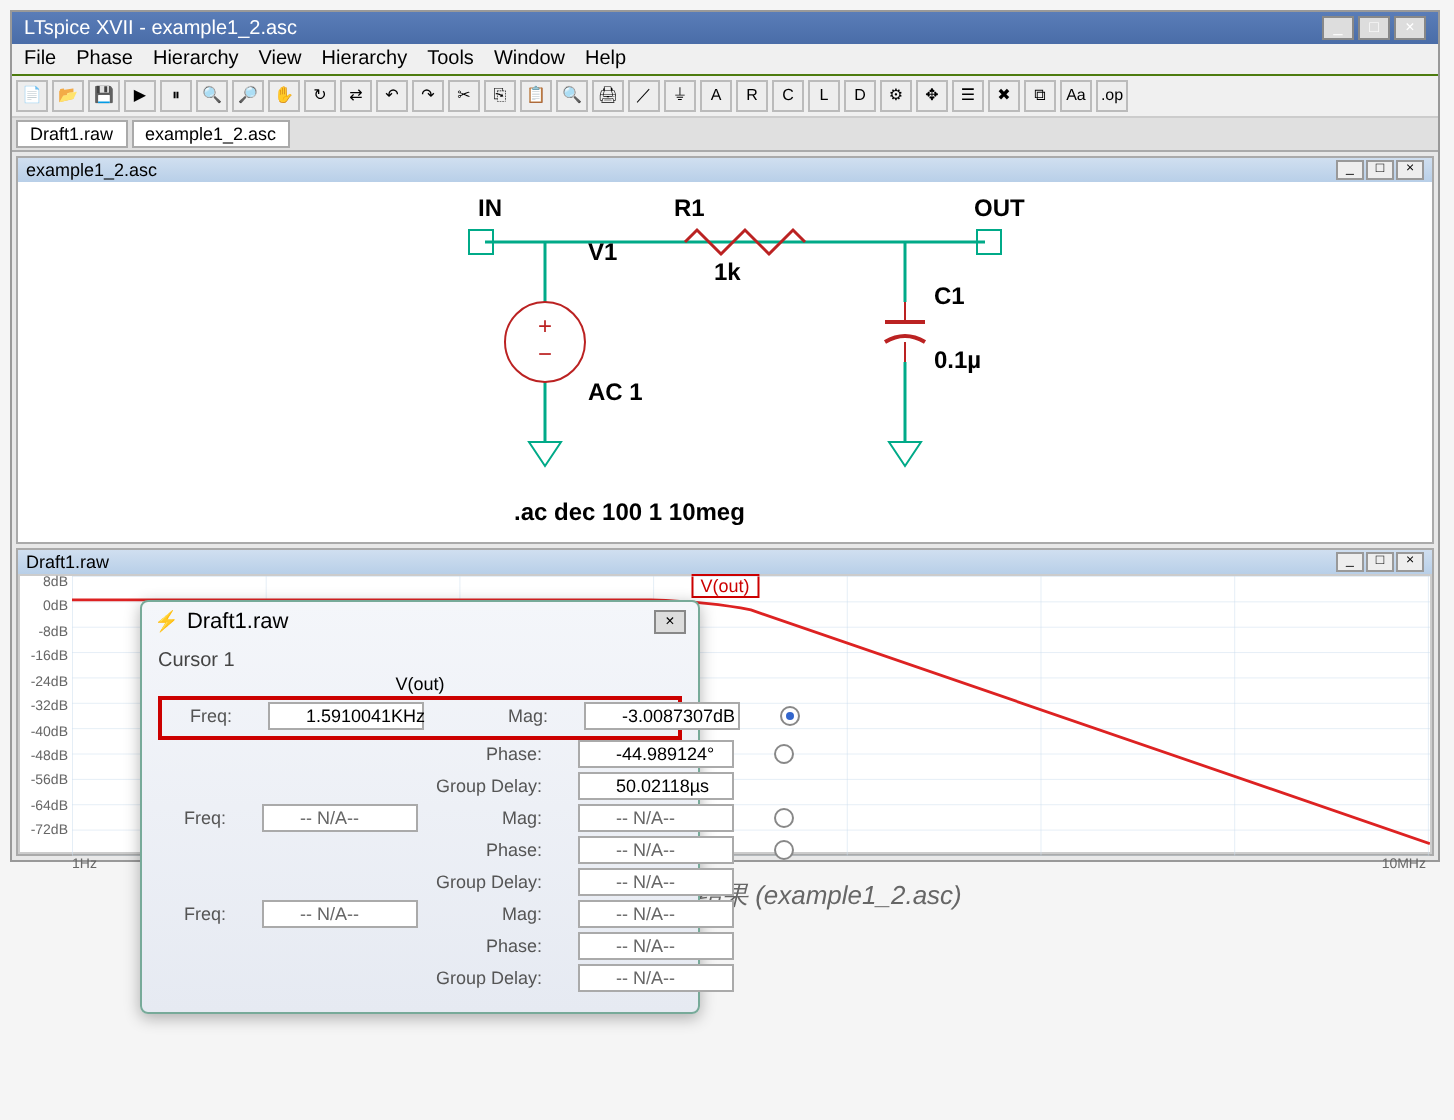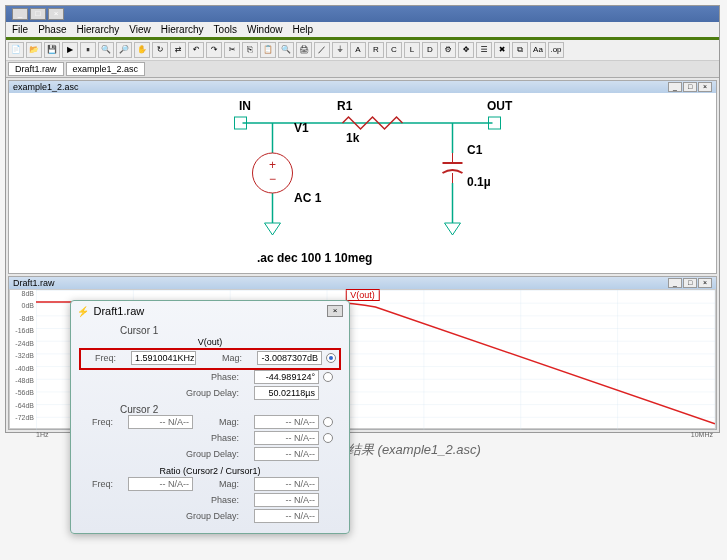--- a/index.html
+++ b/index.html
@@ -4,21 +4,21 @@
 <style>
   * { box-sizing: border-box; margin: 0; padding: 0; font-family: Arial, sans-serif; }
   body { background: #f5f5f5; width: 727px; height: 560px; overflow: hidden; }
   
   .app-window { background: #e8e8e8; border: 1px solid #999; width: 715px; margin: 5px; }
   .title-bar { background: linear-gradient(#5a7db8, #4a6da8); color: white; font-size: 10px; padding: 2px 6px; display: flex; align-items: center; }
   .title-bar span { flex: 1; }
   .win-btns { display: flex; gap: 2px; }
   .win-btn { width: 16px; height: 12px; background: #ddd; border: 1px solid #888; font-size: 8px; text-align: center; line-height: 10px; }
   
-  .menu-bar { background: #f0f0f0; display: flex; gap: 10px; padding: 2px 6px; font-size: 10px; border-bottom: 3px solid #4d7c0f; }
+  .menu-bar { background: #f0f0f0; display: flex; gap: 10px; padding: 2px 6px; font-size: 10px; border-bottom: 1px solid #4d7c0f; }
   .menu-bar span { cursor: pointer; }
   
   .toolbar { background: #f0f0f0; display: flex; gap: 2px; padding: 2px; border-bottom: 1px solid #ccc; flex-wrap: wrap; }
   .tool-btn { width: 16px; height: 16px; border: 1px solid #bbb; background: #eee; font-size: 8px; text-align: center; line-height: 14px; }
   
   .tab-row { background: #e0e0e0; display: flex; font-size: 9px; padding: 1px 2px; gap: 2px; border-bottom: 1px solid #aaa;}
   .tab { background: #fff; border: 1px solid #aaa; padding: 1px 6px; }
   
   .sub-window { border: 1px solid #aaa; margin: 2px; }
   .sub-title { background: linear-gradient(#d0dff0, #b8cfe8); font-size: 9px; padding: 1px 4px; display: flex; align-items: center; }
@@ -33,38 +33,39 @@
   .plot-grid { position: absolute; inset: 0 0 0 26px; }
   .yaxis { position: absolute; left: 0; top: 0; bottom: 0; width: 26px; font-size: 7px; color: #666;}
   .ytick { position: absolute; right: 2px; }
   .xtick { position: absolute; bottom: -10px; font-size: 7px; color: #666; }
   .plot-label { position: absolute; top: -1px; left: 50%; transform: translateX(-50%); color: #c00; font-size: 9px; background: #fff; border: 1px solid #c00; padding: 0 4px;}
   
   .cursor-dialog { position: absolute; top: 300px; left: 70px; width: 280px; background: linear-gradient(#f4f6fa, #e6eaf2); border: 1px solid #7a9; border-radius: 4px; box-shadow: 0 2px 8px rgba(0,0,0,0.3); font-size: 10px; }
   .cursor-title { display: flex; align-items: center; padding: 4px 6px; gap: 4px; }
   .cursor-title-text { flex: 1; font-size: 11px; }
   .cursor-body { padding: 4px 8px 8px 8px; }
-  .cursor-section-label { font-size: 10px; color: #444; margin-left: 41px; }
+  .cursor-section-label { font-size: 10px; color: #444; }
   .cursor-cell-label { text-align: center; font-size: 9px; padding: 1px; }
-  .cursor-row { display: grid; grid-template-columns: 34px 78px 44px 78px 14px; gap: 2px; align-items: center; margin-bottom: 2px; }
+  .cursor-row { display: grid; grid-template-columns: 34px 78px 44px 78px 14px; gap: 18px; align-items: center; margin-bottom: 2px; }
   .cursor-row3 { grid-template-columns: 34px 78px 44px 78px; }
   .clabel { text-align: right; font-size: 9px; color: #555; }
-  .cfield { background: #fff; border: 1px solid #aaa; padding: 1px 3px; font-size: 9px; text-align: right; height: 14px; color: #666; margin-left: 13px;}
+  .cfield { background: #fff; border: 1px solid #aaa; padding: 1px 18px; font-size: 9px; height: 14px; color: #666;}
   .cfield.active { color: #000; }
   .highlight-box { border: 2px solid #c00; padding: 1px; }
   .radio { width: 10px; height: 10px; border: 1px solid #888; border-radius: 50%; background: #fff; margin: auto; }
   .radio.on::after { content: ''; display: block; width: 4px; height: 4px; background: #36c; border-radius: 50%; margin: 2px auto; }
   
   .caption { text-align: center; font-size: 13px; color: #666; font-style: italic; margin-top: 8px; }
 </style>
 </head>
 <body>
 
 <div class="app-window">
   <div class="title-bar">
+    <span>LTspice XVII - example1_2.asc</span>
     <div class="win-btns">
       <div class="win-btn">_</div>
       <div class="win-btn">□</div>
       <div class="win-btn">×</div>
     </div>
   </div>
   <div class="menu-bar">
     <span>File</span>
     <span>Phase</span>
     <span>Hierarchy</span>
@@ -146,21 +147,21 @@
         <line x1="440" y1="80" x2="440" y2="90" stroke="#b22"></line>
 
         <path d="M252,130 h16 l-8,12 z" fill="none" stroke="#0a8"></path>
         <path d="M432,130 h16 l-8,12 z" fill="none" stroke="#0a8"></path>
       </svg>
       <div class="sch-label" style="left:230px;top:6px">IN</div>
       <div class="sch-label" style="left:478px;top:6px">OUT</div>
       <div class="sch-label" style="left:285px;top:28px">V1</div>
       <div class="sch-label" style="left:285px;top:98px">AC 1</div>
       <div class="sch-label" style="left:328px;top:6px">R1</div>
-      <div class="sch-label" style="left:337px;top:38px">1k</div>
+      <div class="sch-label" style="left:348px;top:38px">1k</div>
       <div class="sch-label" style="left:458px;top:50px">C1</div>
       <div class="sch-label" style="left:458px;top:82px">0.1µ</div>
       <div class="sch-label" style="left:248px;top:158px">.ac dec 100 1 10meg</div>
     </div>
   </div>
 
   <div class="sub-window">
     <div class="sub-title">
       <span>Draft1.raw</span>
       <div class="sub-btns">
@@ -223,42 +224,40 @@
       <div class="clabel">Phase:</div>
       <div class="cfield active">-44.989124°</div>
       <div class="radio"></div>
     </div>
     <div class="cursor-row cursor-row3">
       <div></div>
       <div class="clabel" style="grid-column:2/4">Group Delay:</div>
       <div class="cfield active">50.02118µs</div>
     </div>
 
-    <div class="cursor-section-label" style="margin-top:4px">Cursor 2</div>
     <div class="cursor-row">
       <div class="clabel">Freq:</div>
       <div class="cfield">-- N/A--</div>
       <div class="clabel">Mag:</div>
       <div class="cfield">-- N/A--</div>
       <div class="radio"></div>
     </div>
     <div class="cursor-row">
       <div></div>
         <div></div>
       <div class="clabel">Phase:</div>
       <div class="cfield">-- N/A--</div>
       <div class="radio"></div>
     </div>
     <div class="cursor-row cursor-row3">
       <div></div>
       <div class="clabel" style="grid-column:2/4">Group Delay:</div>
       <div class="cfield">-- N/A--</div>
     </div>
 
-    <div class="cursor-cell-label" style="margin-top:4px">Ratio (Cursor2 / Cursor1)</div>
     <div class="cursor-row cursor-row3">
       <div class="clabel">Freq:</div>
       <div class="cfield">-- N/A--</div>
       <div class="clabel">Mag:</div>
       <div class="cfield">-- N/A--</div>
     </div>
     <div class="cursor-row cursor-row3">
       <div></div>
         <div></div>
       <div class="clabel">Phase:</div>

